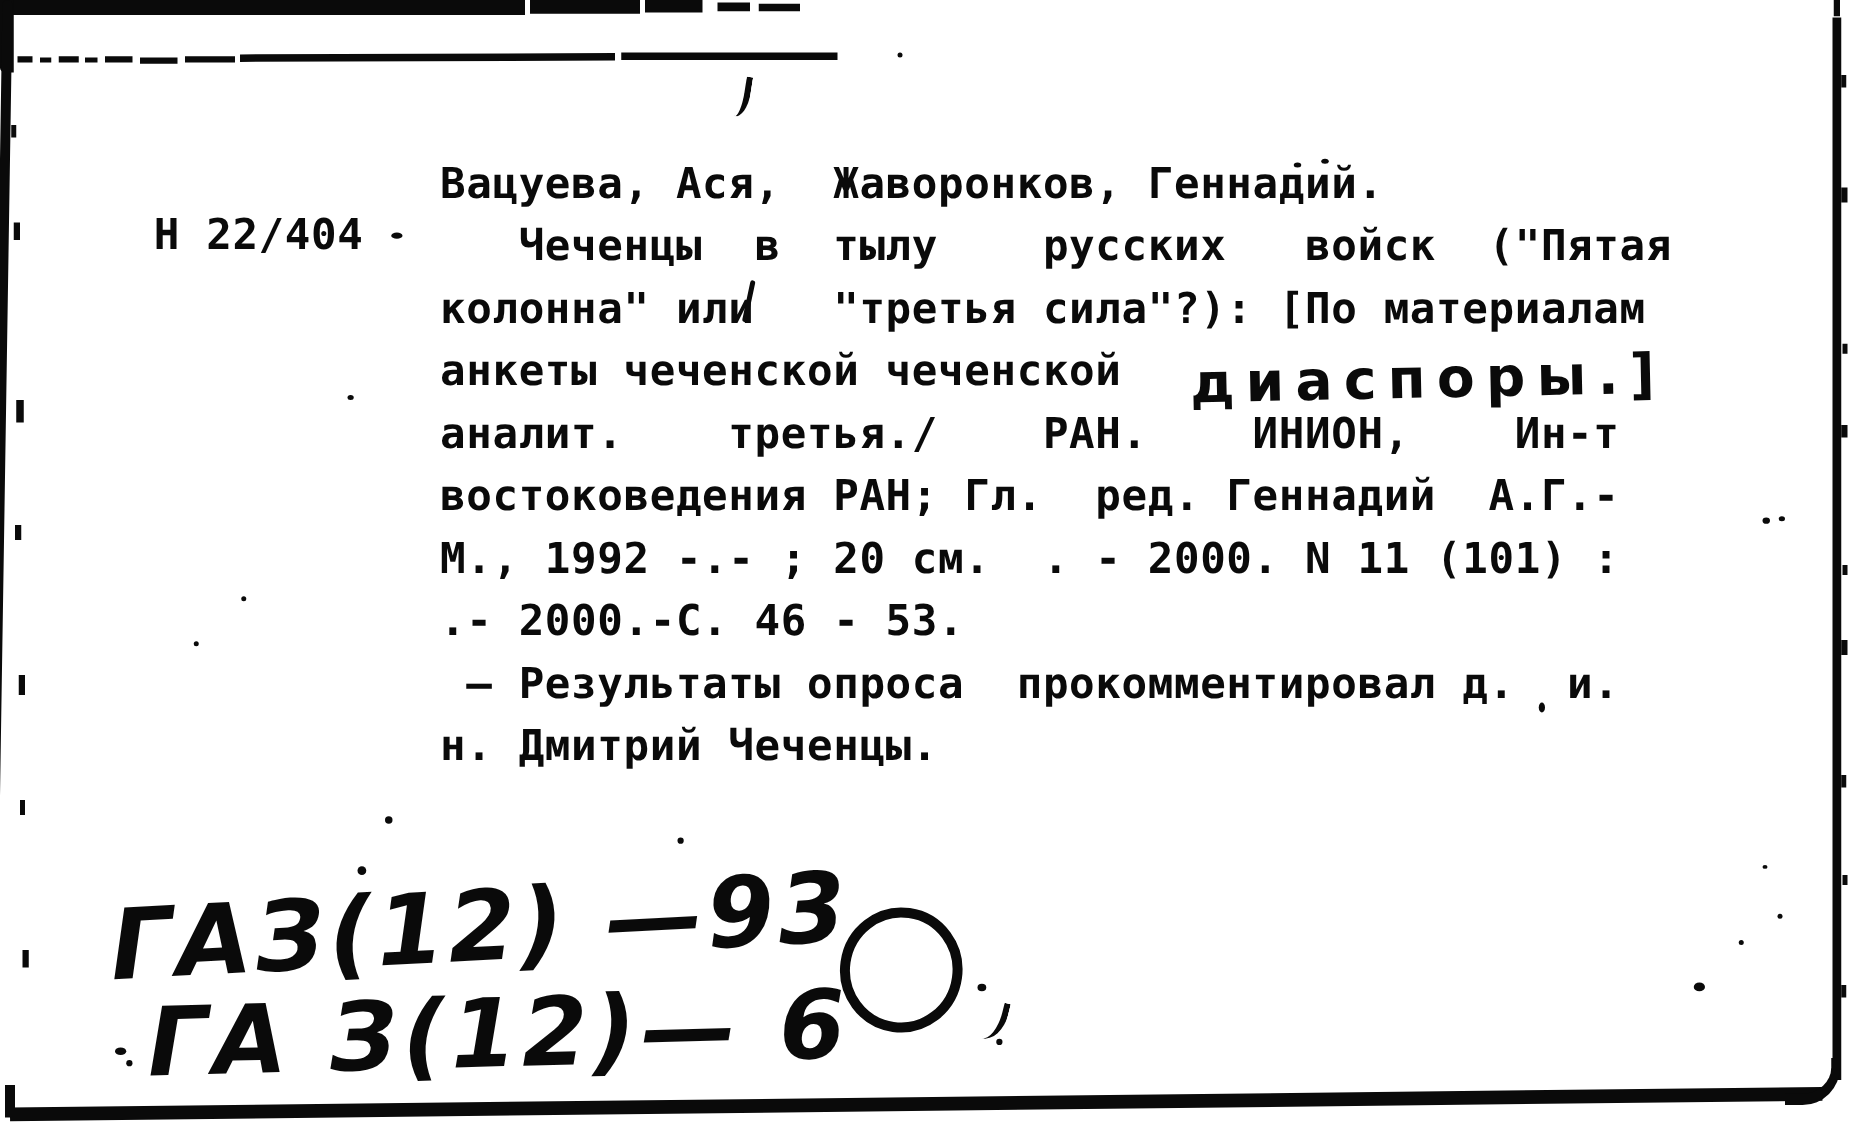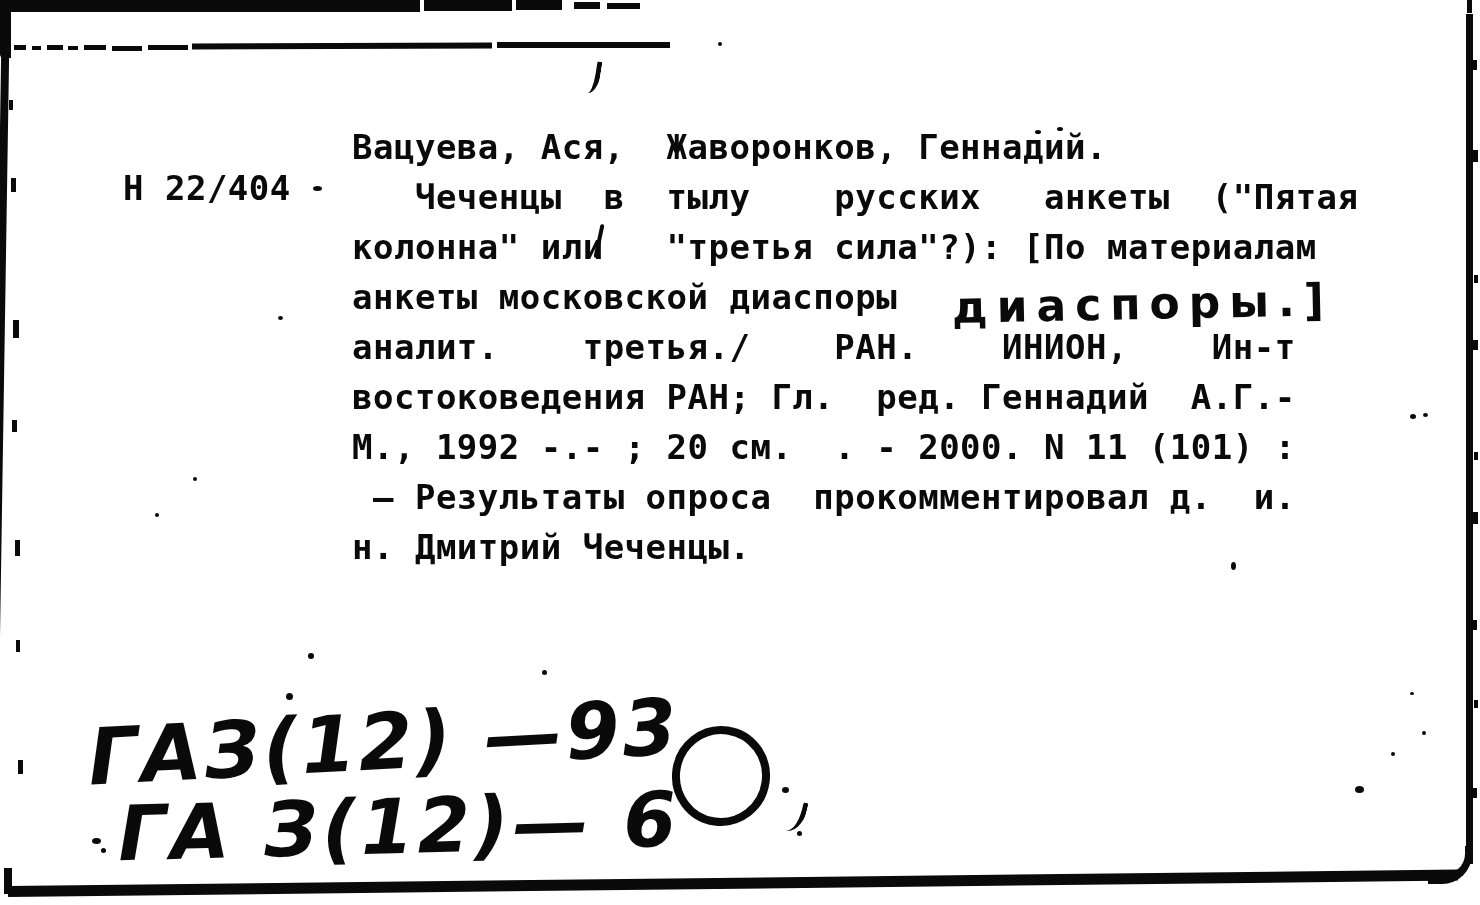--- a/index.html
+++ b/index.html
@@ -130,26 +130,27 @@
   <div class="bar" style="left:1474px;top:700px;width:4px;height:8px;"></div>
   <div class="bar" style="left:1473px;top:788px;width:4px;height:10px;"></div>
 
   <div class="edge-bottom"></div>
   <div class="corner-br"></div>
   <div class="join-bl"></div>
 
   <div class="call-number">Н 22/404</div>
   <div class="typed-block">
       <div class="typed-line">Вацуева, Ася,  Жаворонков, Геннадий.</div>
-      <div class="typed-line">   Чеченцы  в  тылу    русских   анкеты  ("Пятая</div>
+      <div class="typed-line">   Чеченцы  в  тылу    русских   войск  ("Пятая</div>
       <div class="typed-line">колонна" или   "третья сила"?): [По материалам</div>
-      <div class="typed-line">анкеты московской диаспоры</div>
+      <div class="typed-line">анкеты чеченской чеченской</div>
       <div class="typed-line">аналит.    третья./    РАН.    ИНИОН,    Ин-т</div>
       <div class="typed-line">востоковедения РАН; Гл.  ред. Геннадий  А.Г.-</div>
       <div class="typed-line">М., 1992 -.- ; 20 см.  . - 2000. N 11 (101) :</div>
+      <div class="typed-line">.- 2000.-С. 46 - 53.</div>
       <div class="typed-line"> — Результаты опроса  прокомментировал д.  и.</div>
       <div class="typed-line">н. Дмитрий Чеченцы.</div>
     </div>
 
   <div class="hw-insert">диаспоры.]</div>
 
   <div class="hw-mark-1">ГАЗ(12) —93</div>
   <div class="hw-mark-2">ГА З(12)— 6</div>
 
   <svg class="hw-circle" width="106" height="106">

